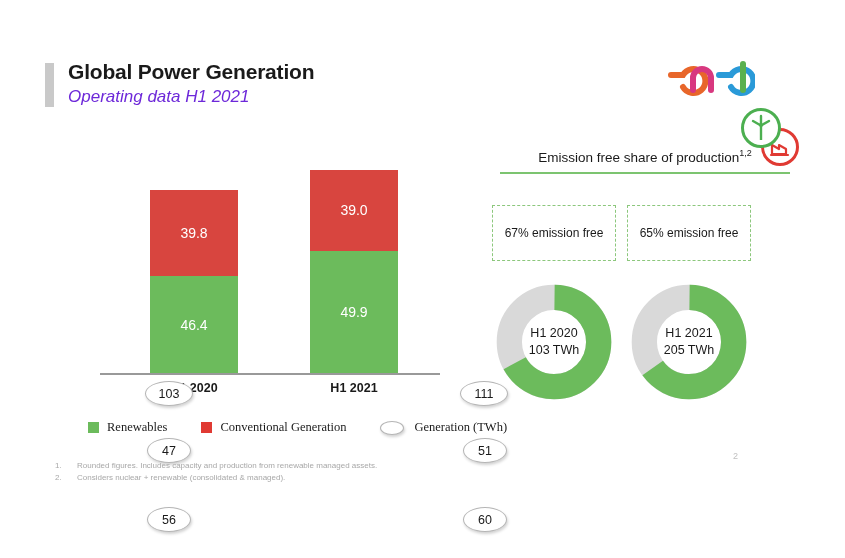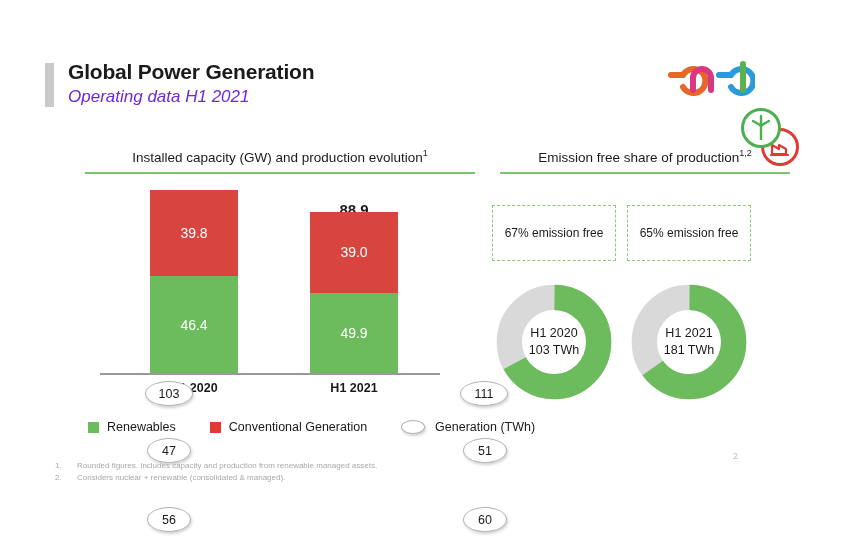--- a/index.html
+++ b/index.html
@@ -96,21 +96,21 @@
   }
   #pill-l-total{left:85px;top:196px;width:48px;}
   #pill-l-conv{left:87px;top:253px;}
   #pill-l-ren{left:87px;top:322px;}
   #pill-r-total{left:400px;top:196px;width:48px;}
   #pill-r-conv{left:403px;top:253px;}
   #pill-r-ren{left:403px;top:322px;}
 
   
   .legend{position:absolute;left:88px;top:420px;display:flex;align-items:center;}
-  .legend-item{display:flex;align-items:center;margin-right:34px;}
+  .legend-item{display:flex;align-items:center;margin-right:34px;font-family:Liberation Serif, serif;}
   .sw{width:11px;height:11px;margin-right:8px;}
   .sw-green{background:#6cbb5c;}
   .sw-red{background:#e03a33;}
   .sw-pill{
     width:24px;height:14px;border-radius:50%;background:#fff;
     border:1px solid #b5b5b5;margin-right:10px;
     box-shadow:1px 2px 3px rgba(0,0,0,0.18);box-sizing:border-box;
   }
   .legend-label{font-size:12.5px;color:#1a1a1a;white-space:nowrap;}
 
@@ -170,45 +170,41 @@
       <circle cx="17" cy="14" r="2" fill="#4caf50"></circle>
     </svg>
   </div>
   <div class="badge-factory">
     <svg width="32" height="32" viewBox="0 0 32 32">
       <path d="M8 23 L8 14 L15 18 L15 14 L22 18 L22 23 Z" fill="none" stroke="#e03a33" stroke-width="2.2" stroke-linejoin="round"></path>
       <line x1="7" y1="24" x2="24" y2="24" stroke="#e03a33" stroke-width="2.2" stroke-linecap="round"></line>
     </svg>
   </div>
 
-  <div class="panel-head" id="panel-head-left">
-    <div class="ph-text"><span>Installed capacity (GW) and production evolution</span><sup>1</sup></div>
-    <div class="ph-rule"></div>
-  </div>
   <div class="panel-head" id="panel-head-right">
     <div class="ph-text"><span>Emission free share of production</span><sup>1,2</sup></div>
     <div class="ph-rule"></div>
   </div>
 
   <div class="chart">
 
     <div class="bar-total" id="bar-total-0">86.2</div>
     <div class="bar-total" id="bar-total-1">88.9</div>
 
     <div class="bar-group" id="bar-group-0">
       <div class="bar">
         <div class="seg seg-red" id="seg-red-0" style="height: 86px;">39.8</div>
         <div class="seg seg-green" id="seg-green-0" style="height: 96.5579px;">46.4</div>
       </div>
     </div>
 
     <div class="bar-group" id="bar-group-1">
       <div class="bar">
         <div class="seg seg-red" id="seg-red-1" style="height: 81.1586px;">39.0</div>
-        <div class="seg seg-green" id="seg-green-1" style="height: 80px;">49.9</div>
+        <div class="seg seg-green" id="seg-green-1" style="height: 122px;">49.9</div>
       </div>
     </div>
 
     <div class="axis-line"></div>
     <div class="x-label" id="x-label-0">H1 2020</div>
     <div class="x-label" id="x-label-1">H1 2021</div>
 
     <div class="pill" id="pill-l-total">103</div>
     <div class="pill" id="pill-l-conv">47</div>
     <div class="pill" id="pill-l-ren">56</div>
@@ -248,21 +244,21 @@
 
   <div class="donut-wrap" id="donut-wrap-1">
     <div class="donut-badge">65% emission free</div>
     <div class="donut">
       <svg width="124" height="118" viewBox="0 0 42 42">
         <circle cx="21" cy="21" r="15.9" fill="none" stroke="#d9d9d9" stroke-width="9"></circle>
         <circle id="donut-arc-1" cx="21" cy="21" r="15.9" fill="none" stroke="#6cbb5c" stroke-width="9" stroke-dasharray="65 35" stroke-dashoffset="25" transform="rotate(0 21 21)"></circle>
       </svg>
       <div class="donut-center">
         <div>H1 2021</div>
-        <div>181 TWh</div>
+        <div>205 TWh</div>
       </div>
     </div>
   </div>
 
   <div class="footnotes">
     <div class="fn-row">
       <span class="fn-num">1.</span>
       <span>Rounded figures. Includes capacity and production from renewable managed assets.</span>
     </div>
     <div class="fn-row">

